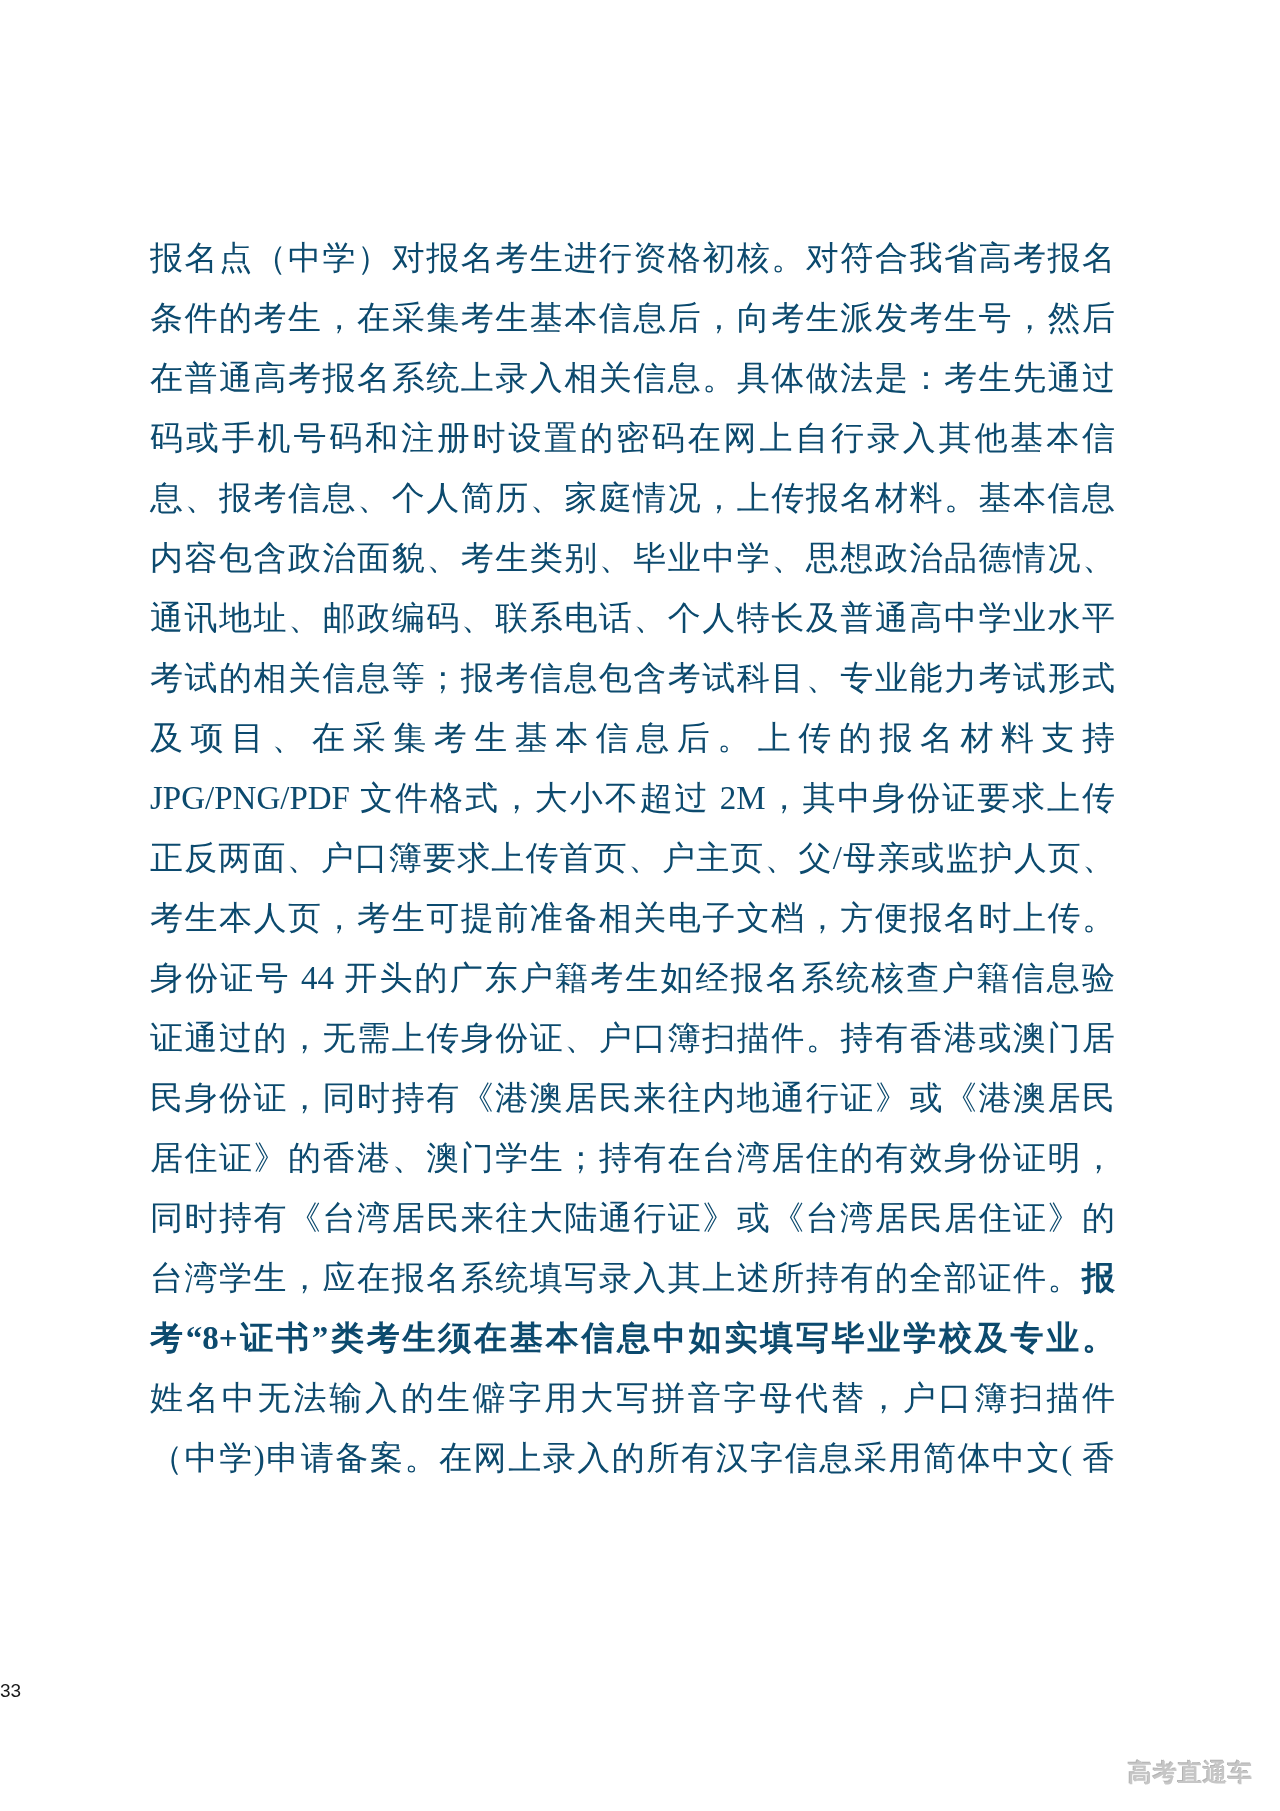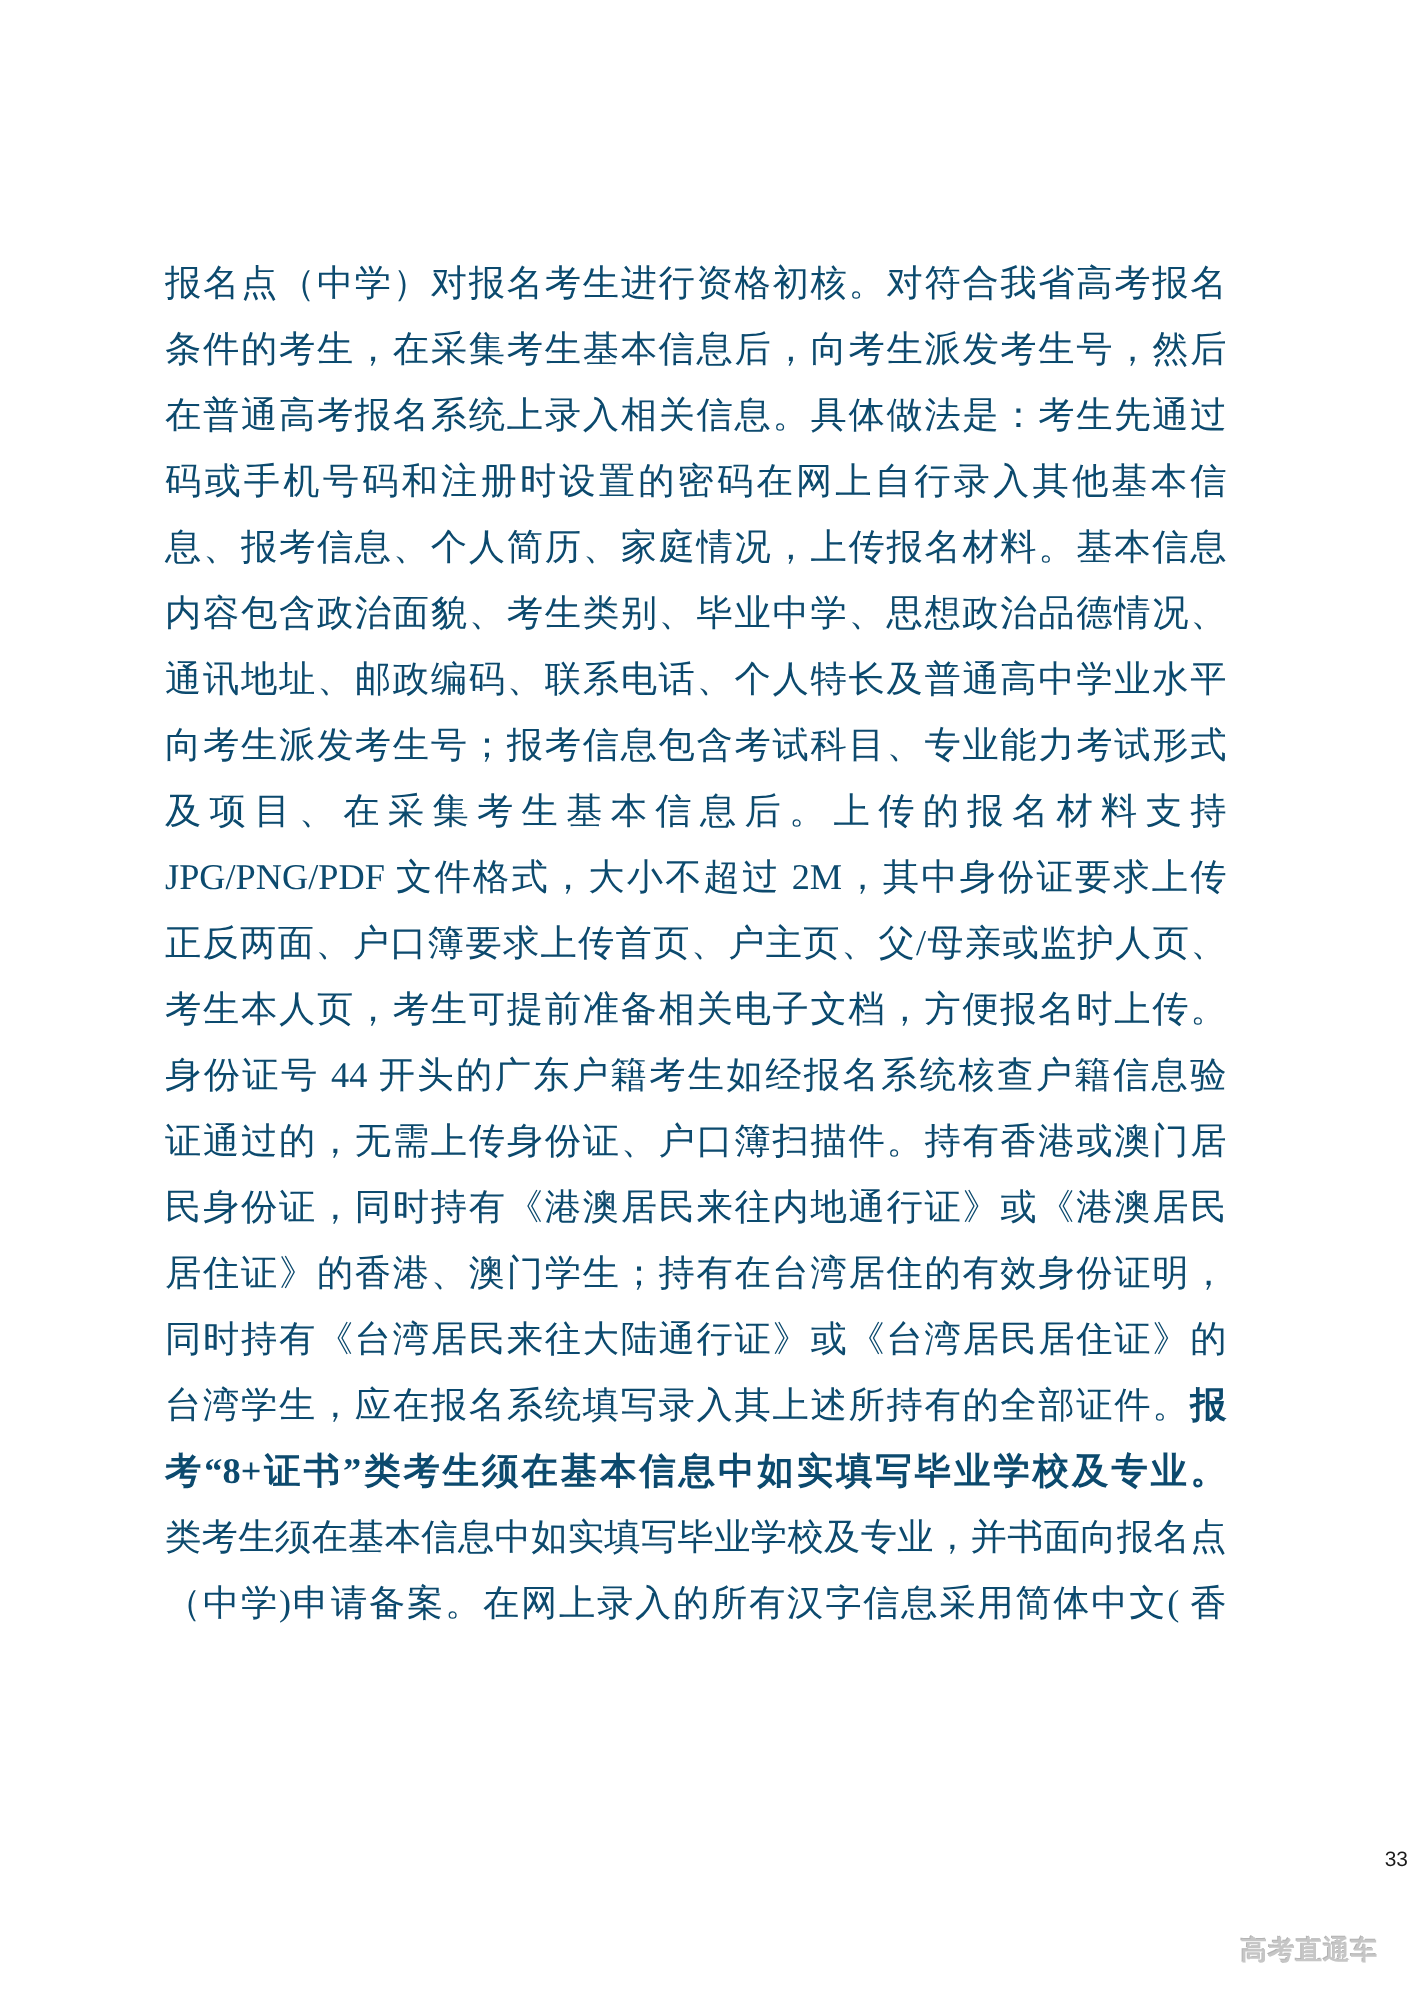--- a/index.html
+++ b/index.html
@@ -32,21 +32,21 @@
     letter-spacing: 0;
   }
   .line span.bold {
     font-weight: bold;
   }
   .page-number {
     position: absolute;
     top: 1680px;
     left: 0;
     width: 1280px;
-    text-align: right;
+    text-align: left;
     font-family: "Liberation Sans", "DejaVu Sans", sans-serif;
     font-size: 19px;
     color: #1a1a1a;
   }
   .watermark {
     position: absolute;
     top: 1757px;
     right: 27px;
     font-family: "Liberation Sans", "DejaVu Sans", sans-serif;
     font-size: 24px;
@@ -61,30 +61,30 @@
 
 <div class="page">
   <div class="text-block">
       <div class="line"><span>报名点（中学）对报名考生进行资格初核。对符合我省高考报名</span></div>
       <div class="line"><span>条件的考生，在采集考生基本信息后，向考生派发考生号，然后</span></div>
       <div class="line"><span>在普通高考报名系统上录入相关信息。具体做法是：考生先通过</span></div>
       <div class="line"><span>码或手机号码和注册时设置的密码在网上自行录入其他基本信</span></div>
       <div class="line"><span>息、报考信息、个人简历、家庭情况，上传报名材料。基本信息</span></div>
       <div class="line"><span>内容包含政治面貌、考生类别、毕业中学、思想政治品德情况、</span></div>
       <div class="line"><span>通讯地址、邮政编码、联系电话、个人特长及普通高中学业水平</span></div>
-      <div class="line"><span>向考生派发考生号；报考信息包含考试科目、专业能力考试形式</span></div>
+      <div class="line"><span>考试的相关信息等；报考信息包含考试科目、专业能力考试形式</span></div>
       <div class="line"><span>及项目、在采集考生基本信息后。上传的报名材料支持</span></div>
       <div class="line"><span>JPG/PNG/PDF 文件格式，大小不超过 2M，其中身份证要求上传</span></div>
       <div class="line"><span>正反两面、户口簿要求上传首页、户主页、父/母亲或监护人页、</span></div>
       <div class="line"><span>考生本人页，考生可提前准备相关电子文档，方便报名时上传。</span></div>
       <div class="line"><span>身份证号 44 开头的广东户籍考生如经报名系统核查户籍信息验</span></div>
       <div class="line"><span>证通过的，无需上传身份证、户口簿扫描件。持有香港或澳门居</span></div>
       <div class="line"><span>民身份证，同时持有《港澳居民来往内地通行证》或《港澳居民</span></div>
       <div class="line"><span>居住证》的香港、澳门学生；持有在台湾居住的有效身份证明，</span></div>
       <div class="line"><span>同时持有《台湾居民来往大陆通行证》或《台湾居民居住证》的</span></div>
       <div class="line"><span>台湾学生，应在报名系统填写录入其上述所持有的全部证件。</span><span class="bold">报</span></div>
       <div class="line"><span class="bold">考“8+证书”类考生须在基本信息中如实填写毕业学校及专业。</span></div>
-      <div class="line"><span>类考生须在基本信息中如实填写毕业学校及专业，并书面向报名点</span></div>
+      <div class="line"><span>姓名中无法输入的生僻字用大写拼音字母代替，户口簿扫描件</span></div>
       <div class="line"><span>（中学)申请备案。在网上录入的所有汉字信息采用简体中文( 香</span></div>
     </div>
   <div class="page-number">33</div>
   <div class="watermark">高考直通车</div>
 </div>
 
 </body></html>

